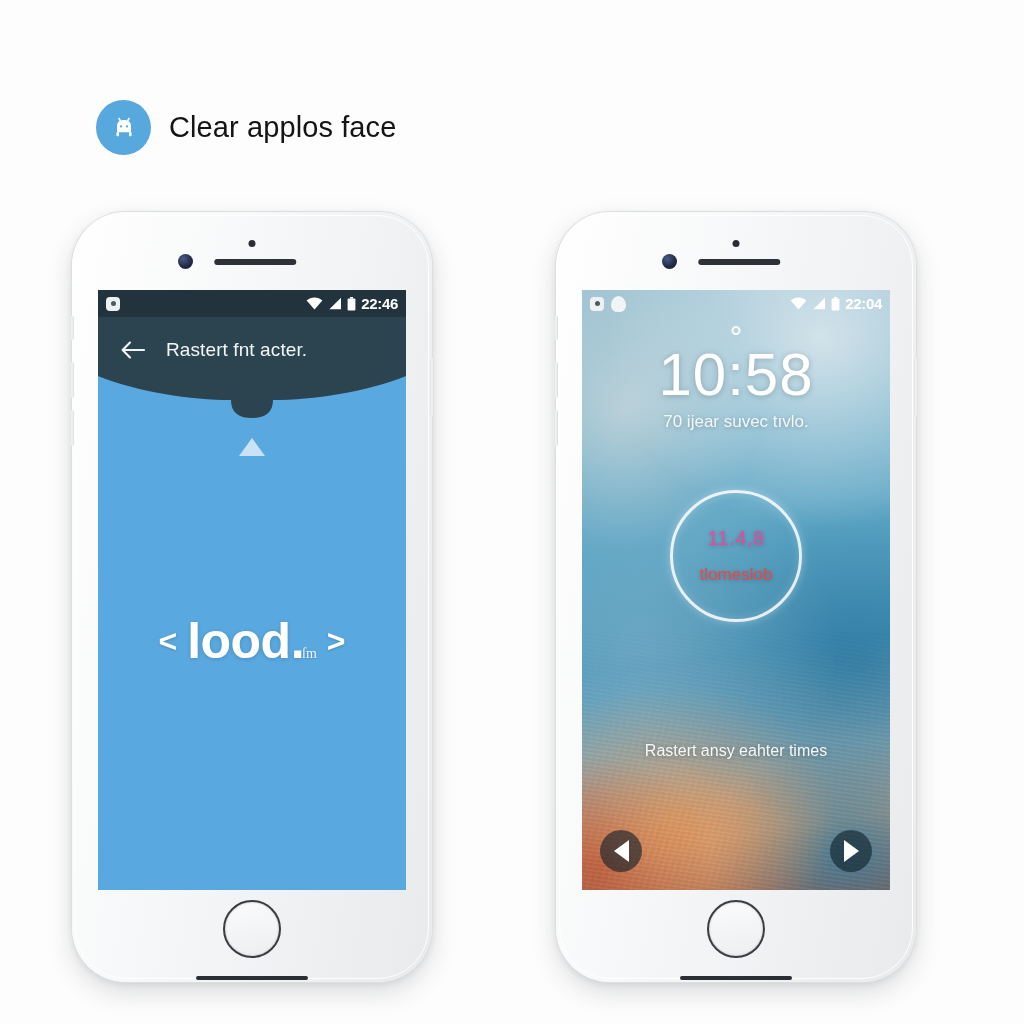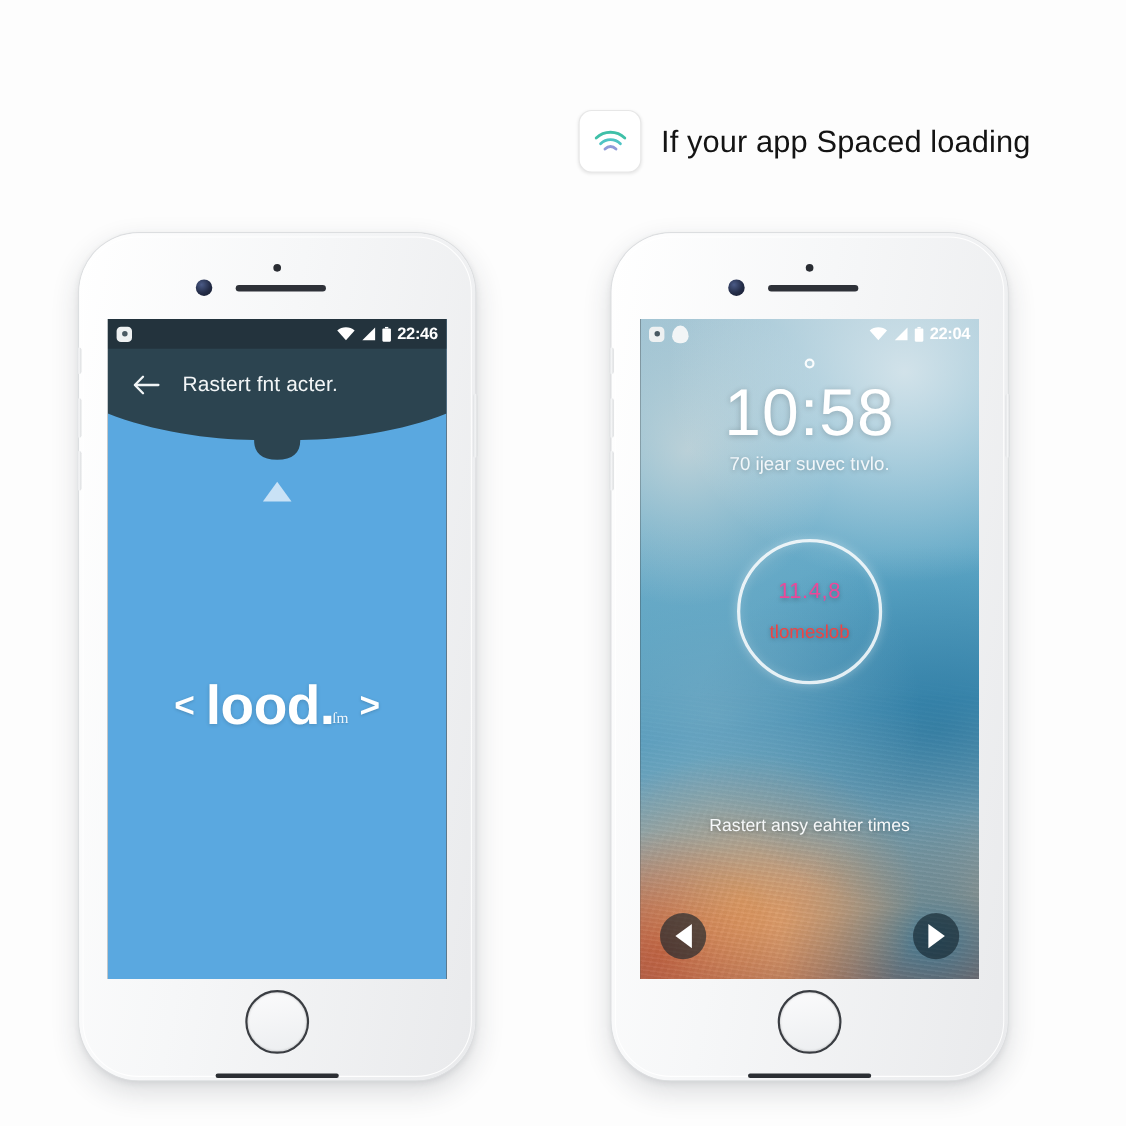--- a/index.html
+++ b/index.html
@@ -362,31 +362,35 @@
     border-top: 11px solid transparent;
     border-bottom: 11px solid transparent;
     border-left: 15px solid #ffffff;
   }
 </style>
 </head>
 <body>
 
 <div id="page">
 
-
-  <div class="heading right">
-    <div class="badge-square">
-      <svg width="34" height="26" viewBox="0 0 34 26" aria-hidden="true">
-        <path d="M4 9.5C7.6 6 12.1 4.2 17 4.2S26.4 6 30 9.5" fill="none" stroke="#3fc0a8" stroke-width="2.6" stroke-linecap="round"></path>
-        <path d="M8 14.6c2.5-2.4 5.6-3.7 9-3.7s6.5 1.3 9 3.7" fill="none" stroke="#4ec4c4" stroke-width="2.6" stroke-linecap="round"></path>
-        <path d="M12 19.4c1.5-1.4 3.2-2.2 5-2.2s3.5.8 5 2.2" fill="none" stroke="#8f9ad8" stroke-width="2.6" stroke-linecap="round"></path>
+  <div class="heading left">
+    <div class="badge-circle">
+      <svg width="32" height="32" viewBox="0 0 32 32" aria-hidden="true">
+        <path d="M9 13.5c0-3.2 3.1-5.5 7-5.5s7 2.3 7 5.5v5.2c0 .9-.7 1.6-1.6 1.6H10.6c-.9 0-1.6-.7-1.6-1.6z" fill="#ffffff"></path>
+        <rect x="8.4" y="20" width="2.6" height="4.4" rx="1.3" fill="#ffffff"></rect>
+        <rect x="21" y="20" width="2.6" height="4.4" rx="1.3" fill="#ffffff"></rect>
+        <line x1="11" y1="6.5" x2="12.6" y2="9.2" stroke="#ffffff" stroke-width="1.6" stroke-linecap="round"></line>
+        <line x1="21" y1="6.5" x2="19.4" y2="9.2" stroke="#ffffff" stroke-width="1.6" stroke-linecap="round"></line>
+        <circle cx="13" cy="14.4" r="1.15" fill="#57a8dd"></circle>
+        <circle cx="19" cy="14.4" r="1.15" fill="#57a8dd"></circle>
       </svg>
     </div>
-    <div class="heading-text">If your app Spaced  loading</div>
+    <div class="heading-text">Clear applos face</div>
   </div>
+
 
   <div class="phone left">
     <div class="btn-side btn-silent"></div>
     <div class="btn-side btn-vol-up"></div>
     <div class="btn-side btn-vol-down"></div>
     <div class="btn-side btn-power"></div>
 
     <div class="sensor-dot"></div>
     <div class="earpiece"></div>
     <div class="front-cam"></div>

